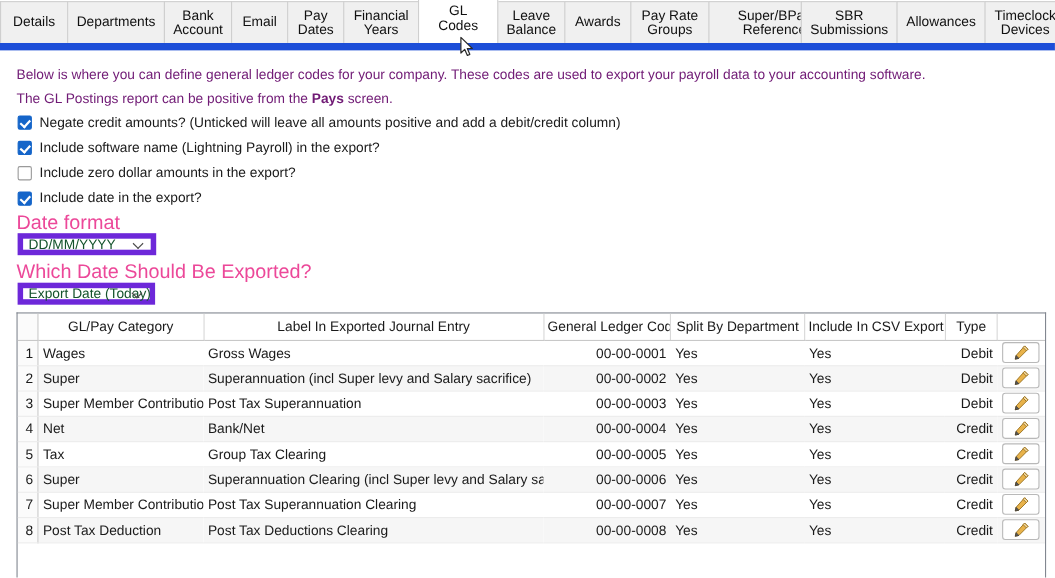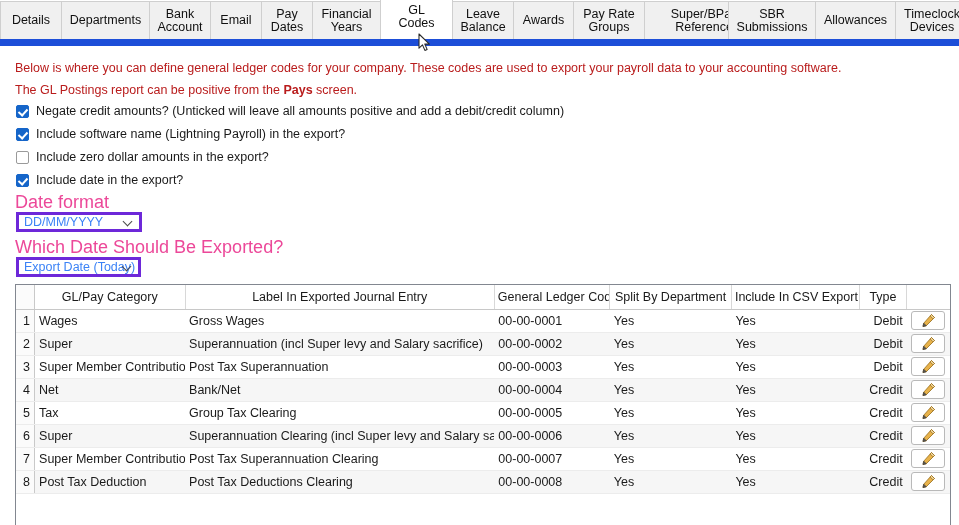--- a/index.html
+++ b/index.html
@@ -75,21 +75,21 @@
     width: 959px;
     height: 479px;
     background: #ffffff;
     box-sizing: border-box;
   }
 
   .desc-line {
     position: absolute;
     left: 15px;
     font-size: 12.5px;
-    color: #b91c1c;
+    color: #701a75;
     white-space: nowrap;
   }
   #desc1 { top: 15px; }
   #desc2 { top: 37px; }
   #desc2 b { font-weight: bold; }
 
   
   .cbrow {
     position: absolute;
     left: 16px;
@@ -134,25 +134,25 @@
     font-size: 18px;
     color: #ec4899;
     white-space: nowrap;
   }
   .combo {
     position: absolute;
     left: 16px;
     height: 20px;
     box-sizing: border-box;
     background: #ffffff;
-    border: 3px solid #6d28d9;
+    border: 5px solid #6d28d9;
     display: flex;
     align-items: center;
     font-size: 12.5px;
-    color: #3b82f6;
+    color: #14532d;
     padding-left: 5px;
     white-space: nowrap;
   }
   .combo .caret {
     position: absolute;
     right: 7px;
     width: 8px; height: 8px;
     pointer-events: none;
   }
   .combo .caret::before {
@@ -219,21 +219,21 @@
   table.gl tbody tr:nth-child(odd) td { background: #ffffff; }
   td.rownum {
     text-align: right;
     padding-right: 5px;
     border-right: 1px solid #c9c9c9;
     color: #1a1a1a;
     background: #fbfbfb !important;
   }
   td.c-cat  { text-align: left; }
   td.c-lbl  { text-align: left; }
-  td.c-glc  { text-align: left; padding-left: 7px; }
+  td.c-glc  { text-align: right; padding-left: 7px; }
   td.c-split, td.c-csv { text-align: left; padding-left: 22px; }
   td.c-type { text-align: right; padding-right: 6px; }
   td.c-act  { text-align: center; padding: 0; }
 
   .col-num   { width: 18px; }
   .col-cat   { width: 146px; }
   .col-lbl   { width: 300px; }
   .col-glc   { width: 112px; }
   .col-split { width: 118px; }
   .col-csv   { width: 124px; }

